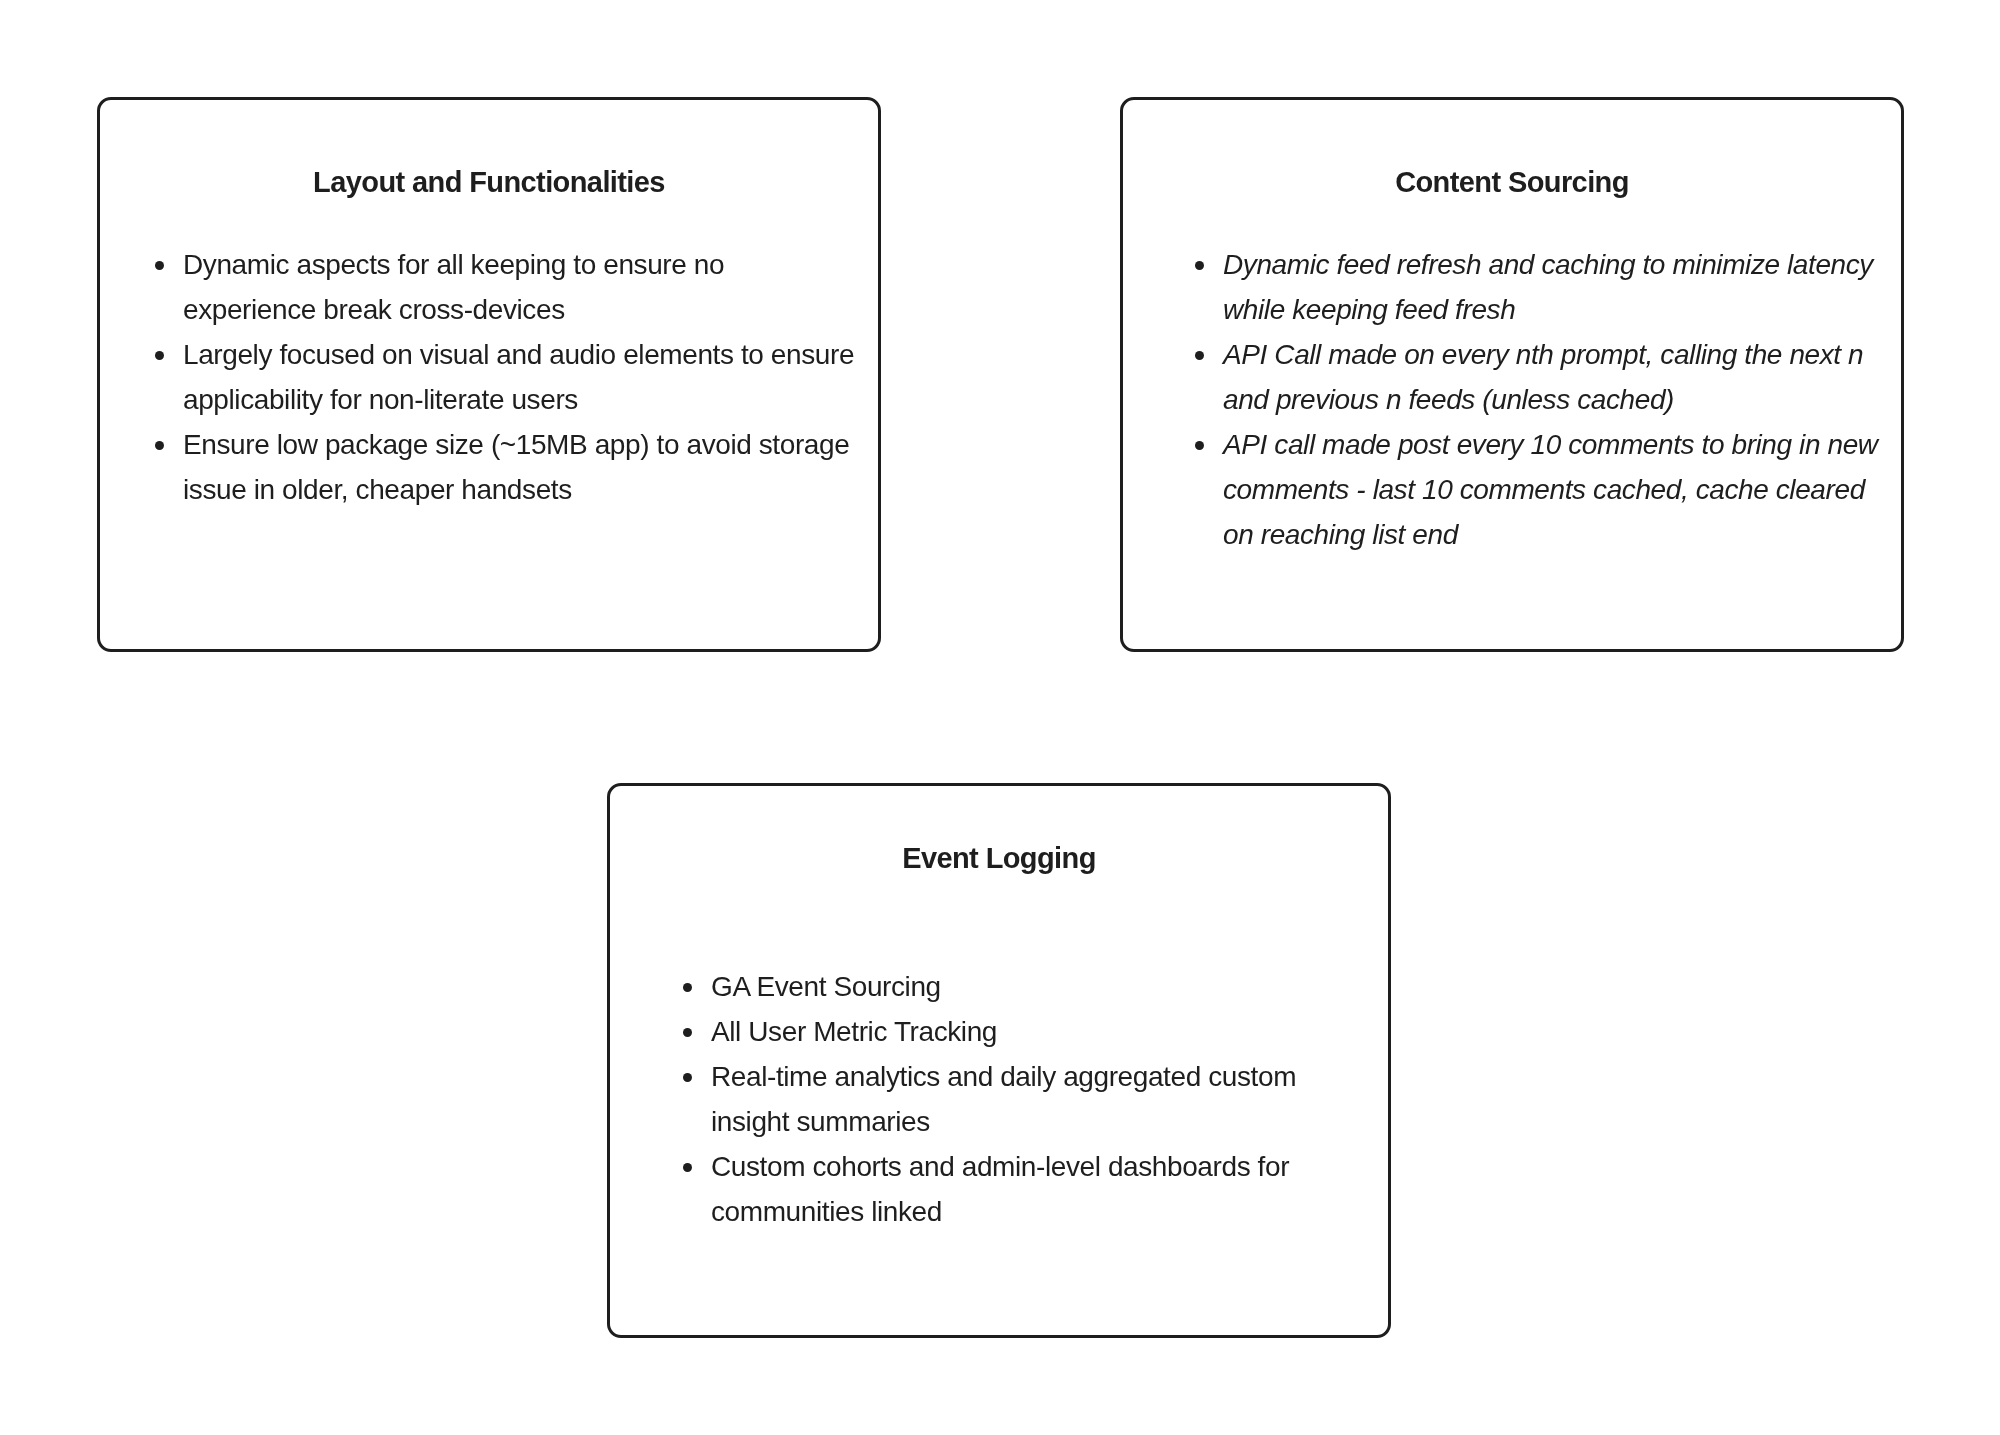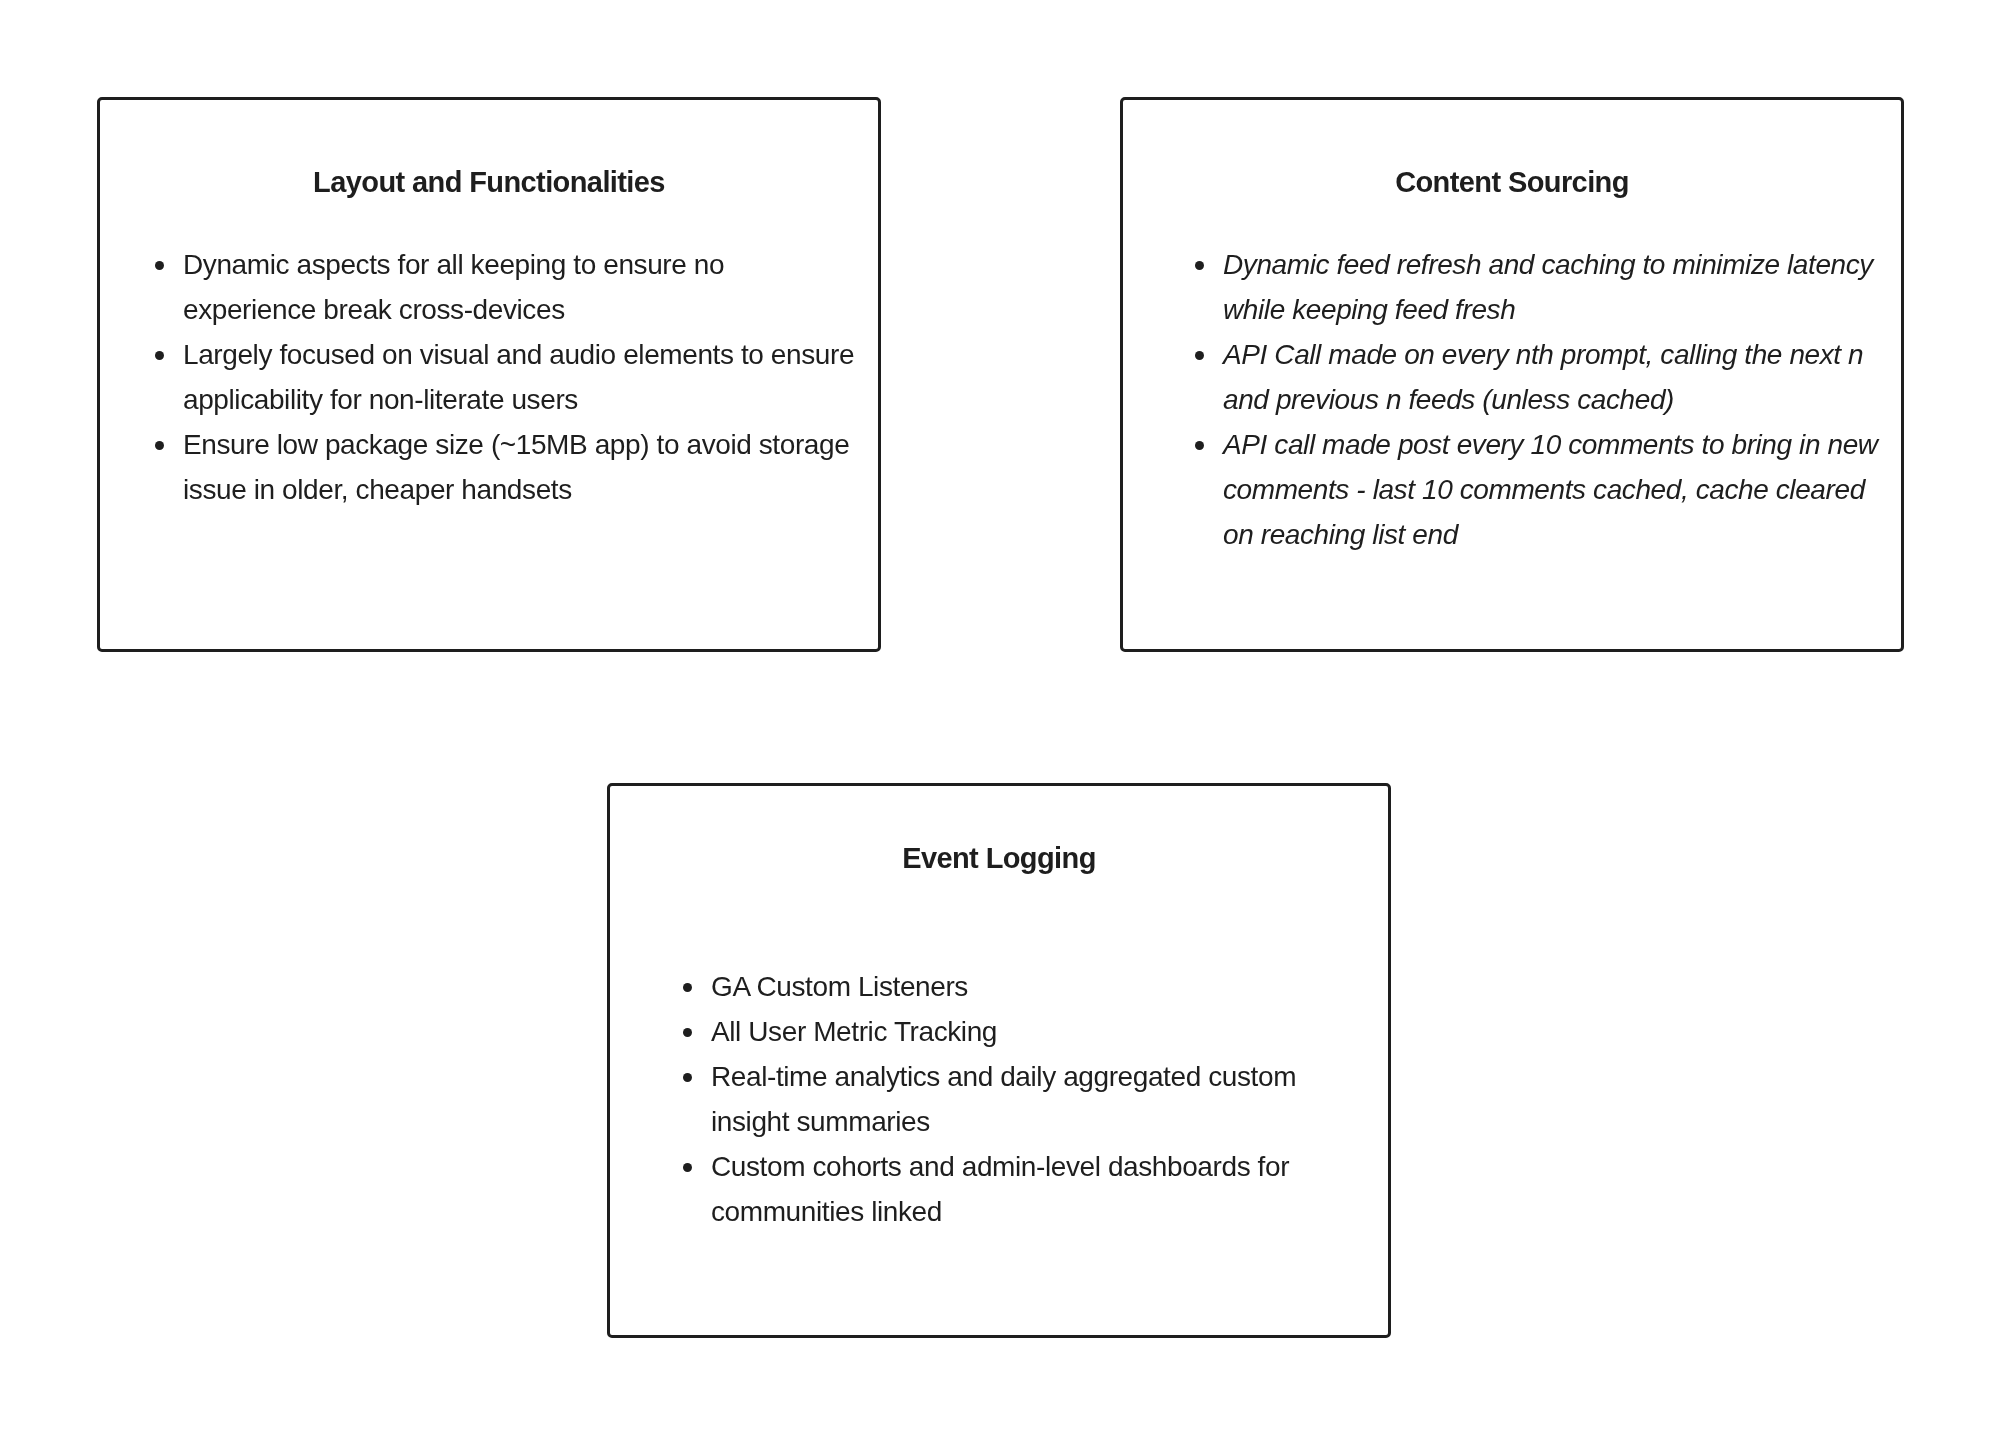--- a/index.html
+++ b/index.html
@@ -12,21 +12,21 @@
       height: 1435px;
       position: relative;
       overflow: hidden;
       font-family: "Liberation Sans", "DejaVu Sans", sans-serif;
       color: #1e1e1e;
     }
     .card {
       position: absolute;
       box-sizing: border-box;
       border: 3px solid #1e1e1e;
-      border-radius: 5px;
+      border-radius: 14px;
       background: #ffffff;
     }
     #card-layout  { left: 97px;  top: 97px;  width: 784px; height: 555px; }
     #card-content { left: 1120px; top: 97px; width: 784px; height: 555px; }
     #card-events  { left: 607px; top: 783px; width: 784px; height: 555px; }
 
     .card-title {
       position: absolute;
       left: 0;
       right: 0;
@@ -86,18 +86,18 @@
   <ul class="card-list">
     <li><span class="bullet"></span><span>Dynamic feed refresh and caching to minimize latency while keeping feed fresh</span></li>
     <li><span class="bullet"></span><span>API Call made on every nth prompt, calling the next n and previous n feeds (unless cached)</span></li>
     <li><span class="bullet"></span><span>API call made post every 10 comments to bring in new comments - last 10 comments cached, cache cleared on reaching list end</span></li>
   </ul>
 </div>
 
 <div class="card" id="card-events">
   <h2 class="card-title">Event Logging</h2>
   <ul class="card-list">
-    <li><span class="bullet"></span><span>GA Custom Listeners</span></li>
+    <li><span class="bullet"></span><span>GA Event Sourcing</span></li>
     <li><span class="bullet"></span><span>All User Metric Tracking</span></li>
     <li><span class="bullet"></span><span>Real-time analytics and daily aggregated custom insight summaries</span></li>
     <li><span class="bullet"></span><span>Custom cohorts and admin-level dashboards for communities linked</span></li>
   </ul>
 </div>
 
 </body></html>

